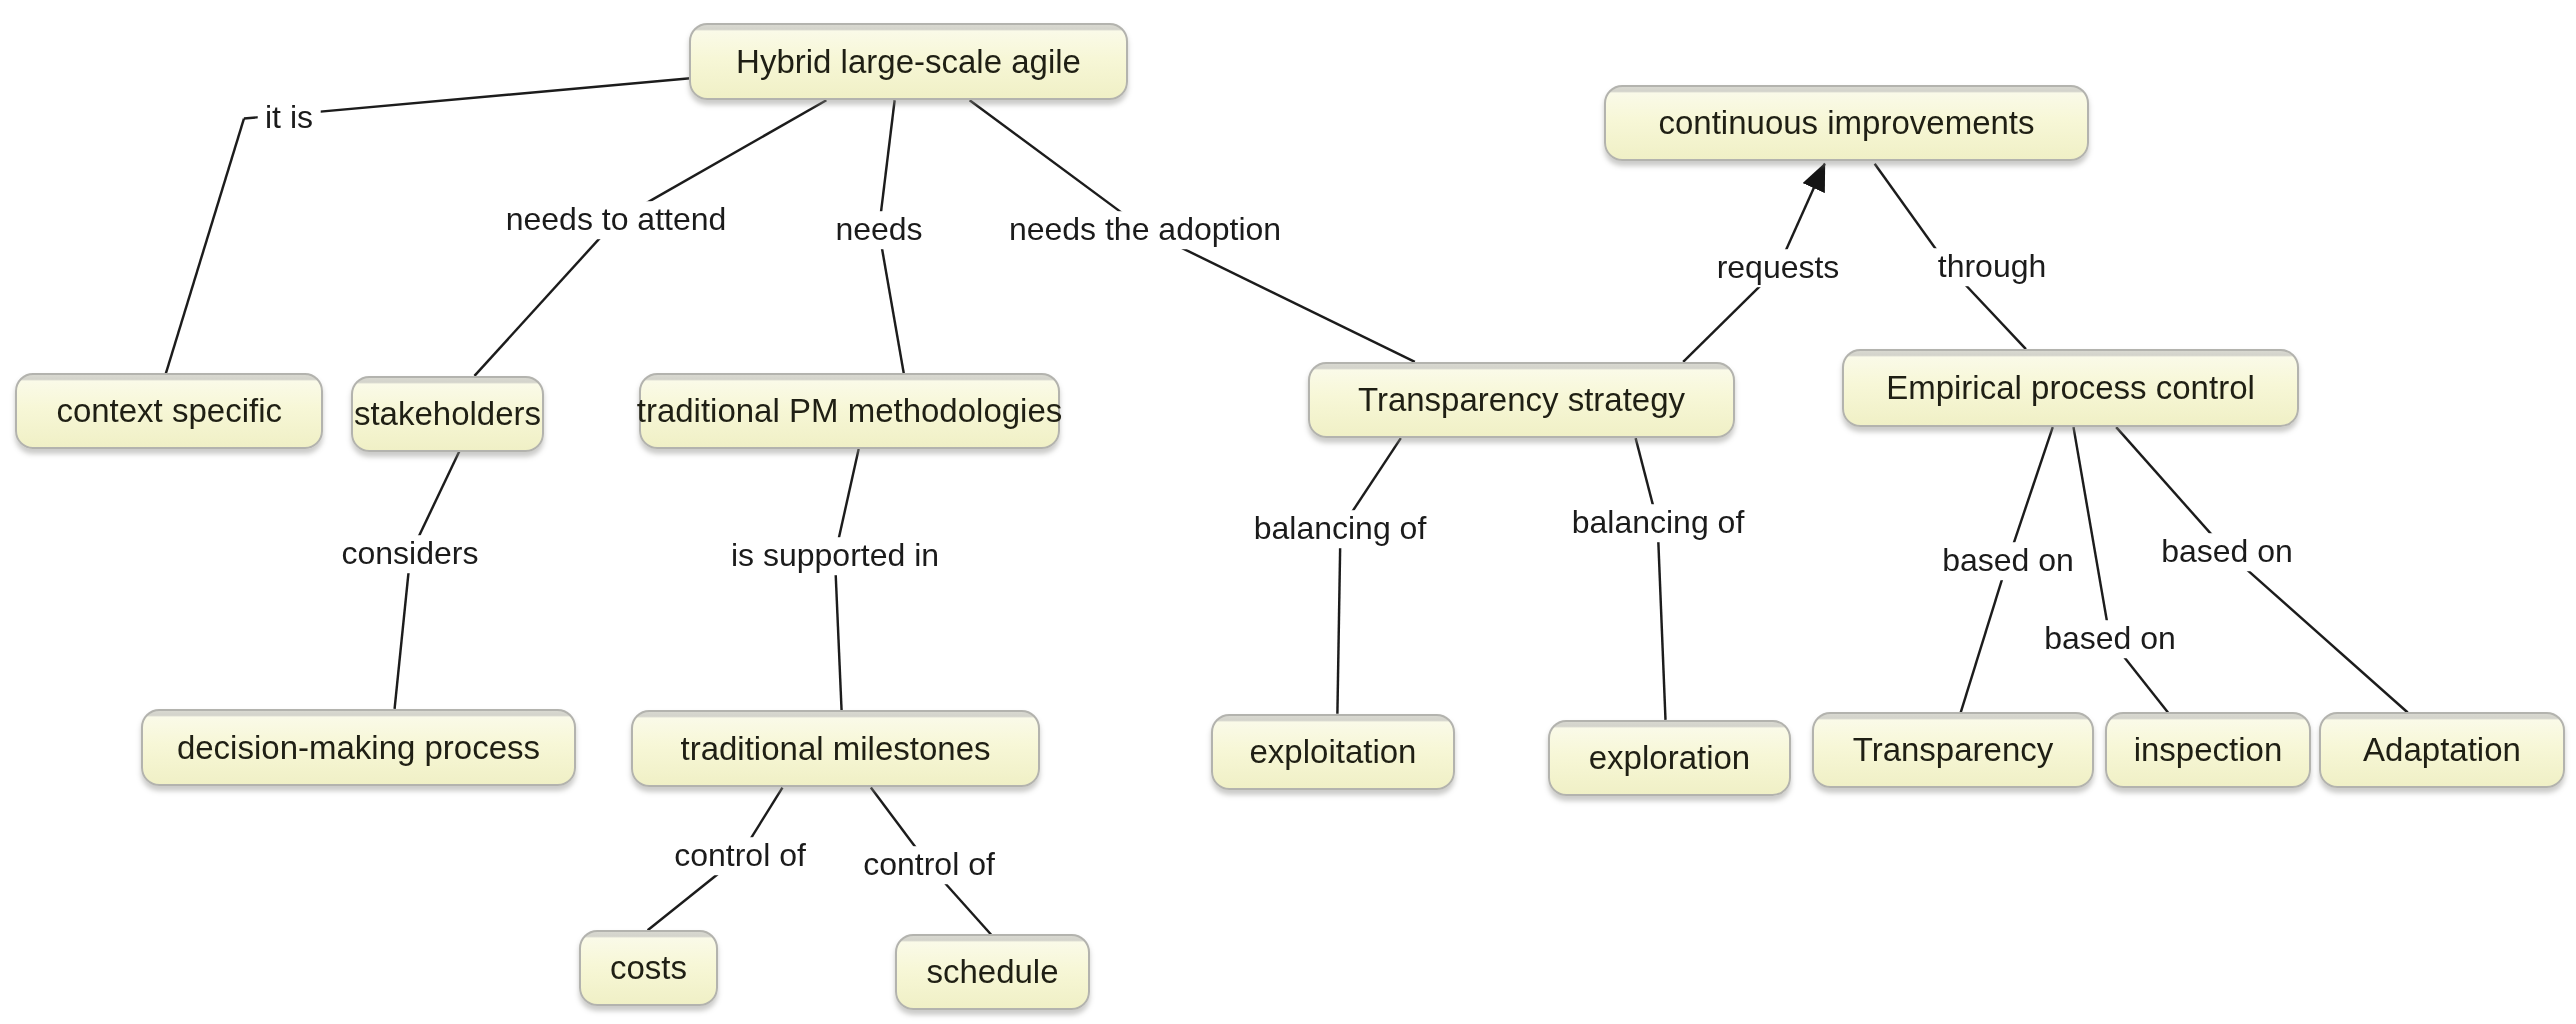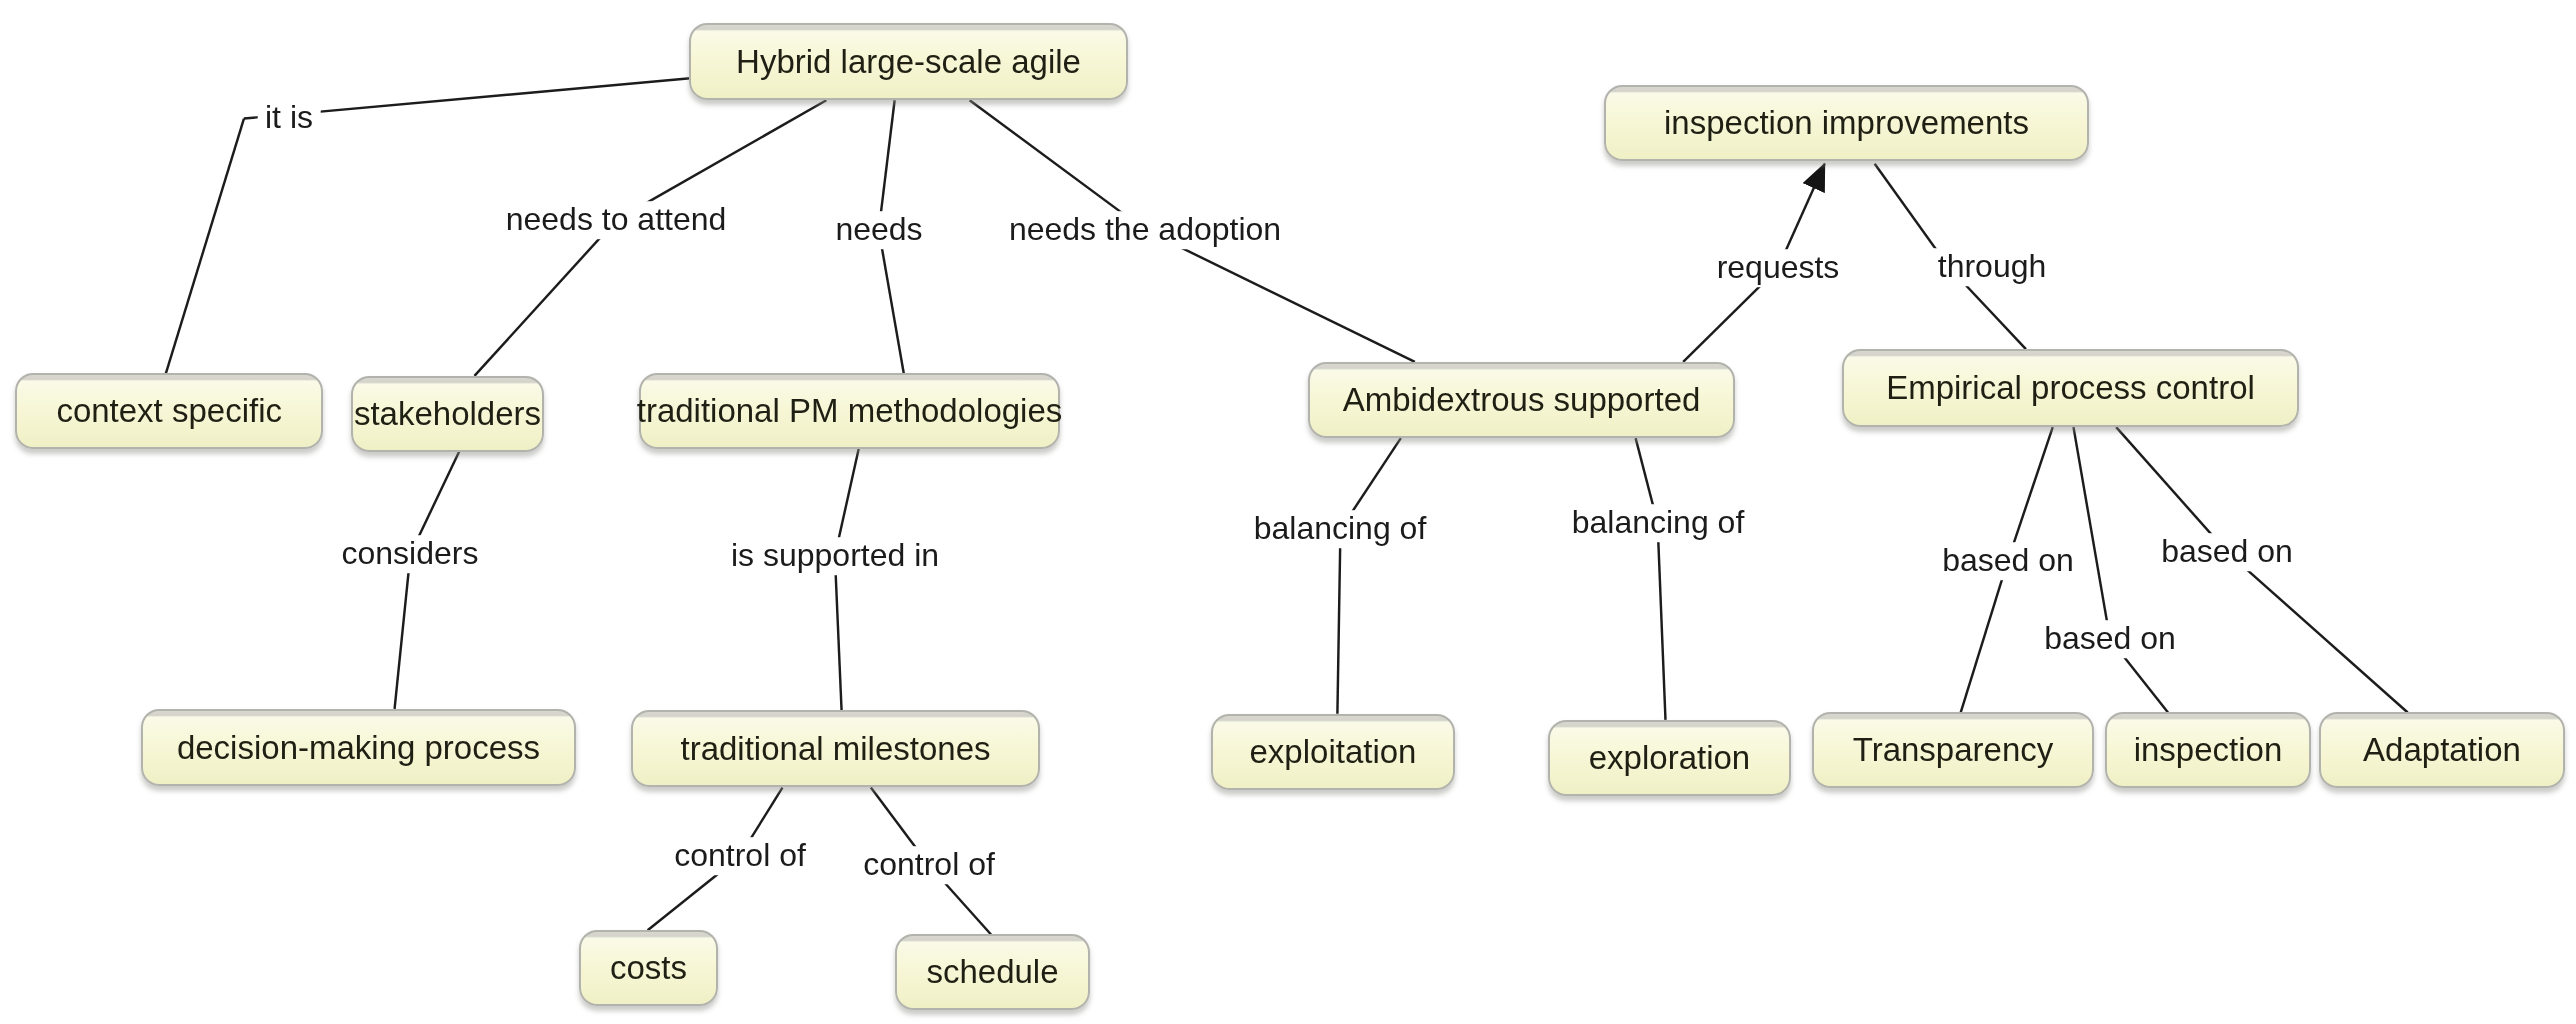--- a/index.html
+++ b/index.html
@@ -98,25 +98,25 @@
       <div class="edge-label" style="left: 1778px; top: 268px;">requests</div>
       <div class="edge-label" style="left: 1948px; top: 267px; margin-left: 44px;">through</div>
       <div class="edge-label" style="left: 2008px; top: 561px;">based on</div>
       <div class="edge-label" style="left: 2110px; top: 639px;">based on</div>
       <div class="edge-label" style="left: 2227px; top: 552px;">based on</div>
       <div class="edge-label" style="left: 740px; top: 856px;">control of</div>
       <div class="edge-label" style="left: 929px; top: 865px;">control of</div>
     </div>
   <div id="nodes">
       <div class="node" style="left: 689px; top: 23px; width: 439px; height: 77px;">Hybrid large-scale agile</div>
-      <div class="node" style="left: 1604px; top: 85px; width: 485px; height: 76px;">inspection improvements</div>
+      <div class="node" style="left: 1604px; top: 85px; width: 485px; height: 76px;">continuous improvements</div>
       <div class="node" style="left: 15.2px; top: 373px; width: 308px; height: 76px; border-radius: 18px;">context specific</div>
       <div class="node" style="left: 351px; top: 376px; width: 193px; height: 76px;">stakeholders</div>
       <div class="node" style="left: 639px; top: 373px; width: 421px; height: 76px;">traditional PM methodologies</div>
-      <div class="node" style="left: 1308px; top: 362px; width: 427px; height: 76px;">Ambidextrous supported</div>
+      <div class="node" style="left: 1308px; top: 362px; width: 427px; height: 76px;">Transparency strategy</div>
       <div class="node" style="left: 1842px; top: 349px; width: 457px; height: 78px;">Empirical process control</div>
       <div class="node" style="left: 141px; top: 709px; width: 435px; height: 77px;">decision-making process</div>
       <div class="node" style="left: 631px; top: 710px; width: 409px; height: 77px;">traditional milestones</div>
       <div class="node" style="left: 1211px; top: 714px; width: 244px; height: 76px;">exploitation</div>
       <div class="node" style="left: 1548px; top: 720px; width: 243px; height: 76px;">exploration</div>
       <div class="node" style="left: 1812px; top: 712px; width: 282px; height: 76px;">Transparency</div>
       <div class="node" style="left: 2105px; top: 712px; width: 206px; height: 76px;">inspection</div>
       <div class="node" style="left: 2319px; top: 712px; width: 246px; height: 76px;">Adaptation</div>
       <div class="node" style="left: 579px; top: 930px; width: 139px; height: 76px;">costs</div>
       <div class="node" style="left: 895px; top: 934px; width: 195px; height: 76px;">schedule</div>

